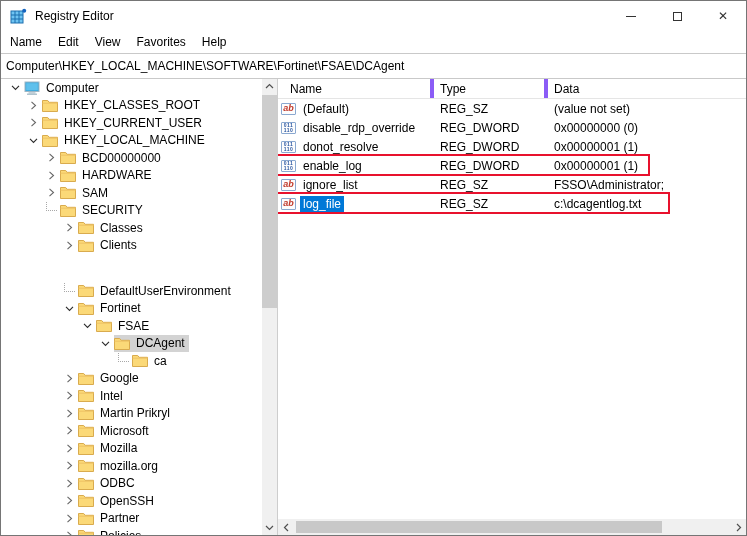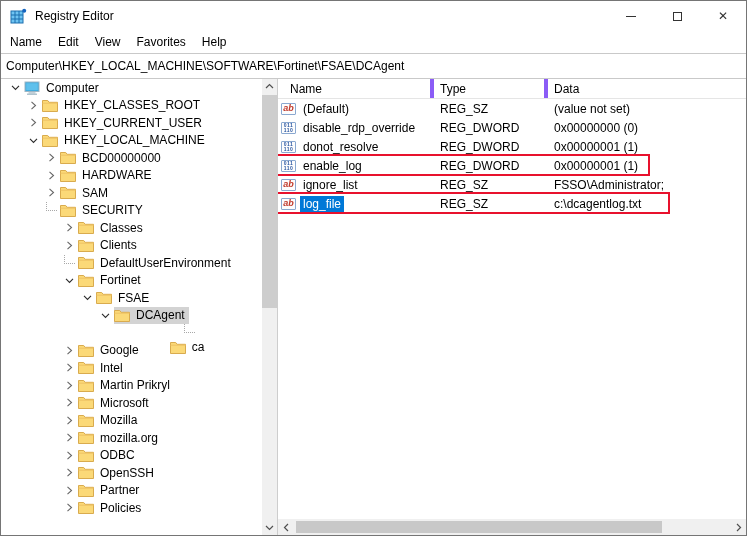--- a/index.html
+++ b/index.html
@@ -272,21 +272,21 @@
             <span class="tree-sel">
               <span class="tree-icon">
                 <svg width="16" height="13" viewBox="0 0 16 13">
     <path d="M0.5 1.5 h5.2 l1.4 1.8 h8.4 v9.2 h-15 z" fill="#fbd978" stroke="#d9ab4e" stroke-width="1"></path>
     <path d="M0.5 4.2 h15" stroke="#eec264" stroke-width="1"></path>
   </svg>
               </span>
               <span class="tree-label">Clients</span>
             </span>
           </div>
-          <div class="tree-row" style="padding-left: 60px;">
+          <div class="tree-row" style="padding-left: 60px; margin-top: 28px;">
             <span class="expander">
               <span class="dotted-conn"></span>
             </span>
             <span class="tree-sel">
               <span class="tree-icon">
                 <svg width="16" height="13" viewBox="0 0 16 13">
     <path d="M0.5 1.5 h5.2 l1.4 1.8 h8.4 v9.2 h-15 z" fill="#fbd978" stroke="#d9ab4e" stroke-width="1"></path>
     <path d="M0.5 4.2 h15" stroke="#eec264" stroke-width="1"></path>
   </svg>
               </span>
@@ -334,21 +334,21 @@
             <span class="tree-sel">
               <span class="tree-icon">
                 <svg width="16" height="13" viewBox="0 0 16 13">
     <path d="M0.5 1.5 h5.2 l1.4 1.8 h8.4 v9.2 h-15 z" fill="#fbd978" stroke="#d9ab4e" stroke-width="1"></path>
     <path d="M0.5 4.2 h15" stroke="#eec264" stroke-width="1"></path>
   </svg>
               </span>
               <span class="tree-label">DCAgent</span>
             </span>
           </div>
-          <div class="tree-row" style="padding-left: 114px; flex-direction: column;">
+          <div class="tree-row" style="padding-left: 114px;">
             <span class="expander">
               <span class="dotted-conn"></span>
             </span>
             <span class="tree-sel">
               <span class="tree-icon">
                 <svg width="16" height="13" viewBox="0 0 16 13">
     <path d="M0.5 1.5 h5.2 l1.4 1.8 h8.4 v9.2 h-15 z" fill="#fbd978" stroke="#d9ab4e" stroke-width="1"></path>
     <path d="M0.5 4.2 h15" stroke="#eec264" stroke-width="1"></path>
   </svg>
               </span>

